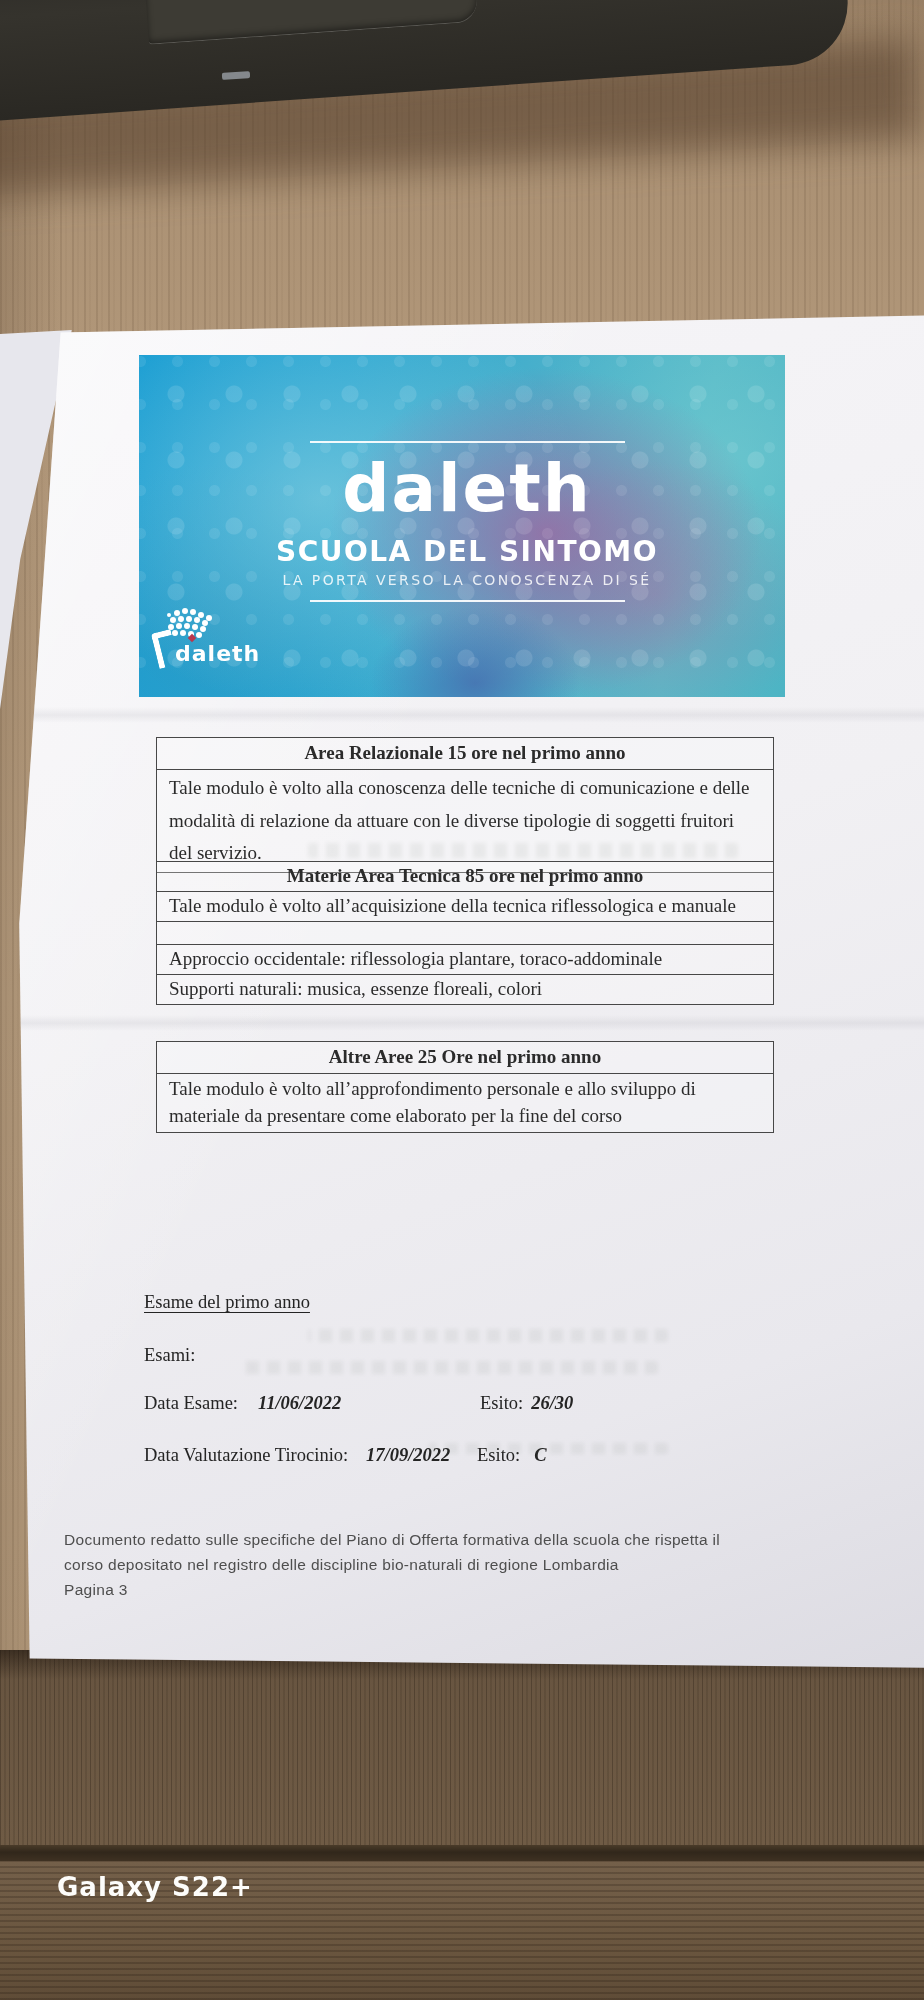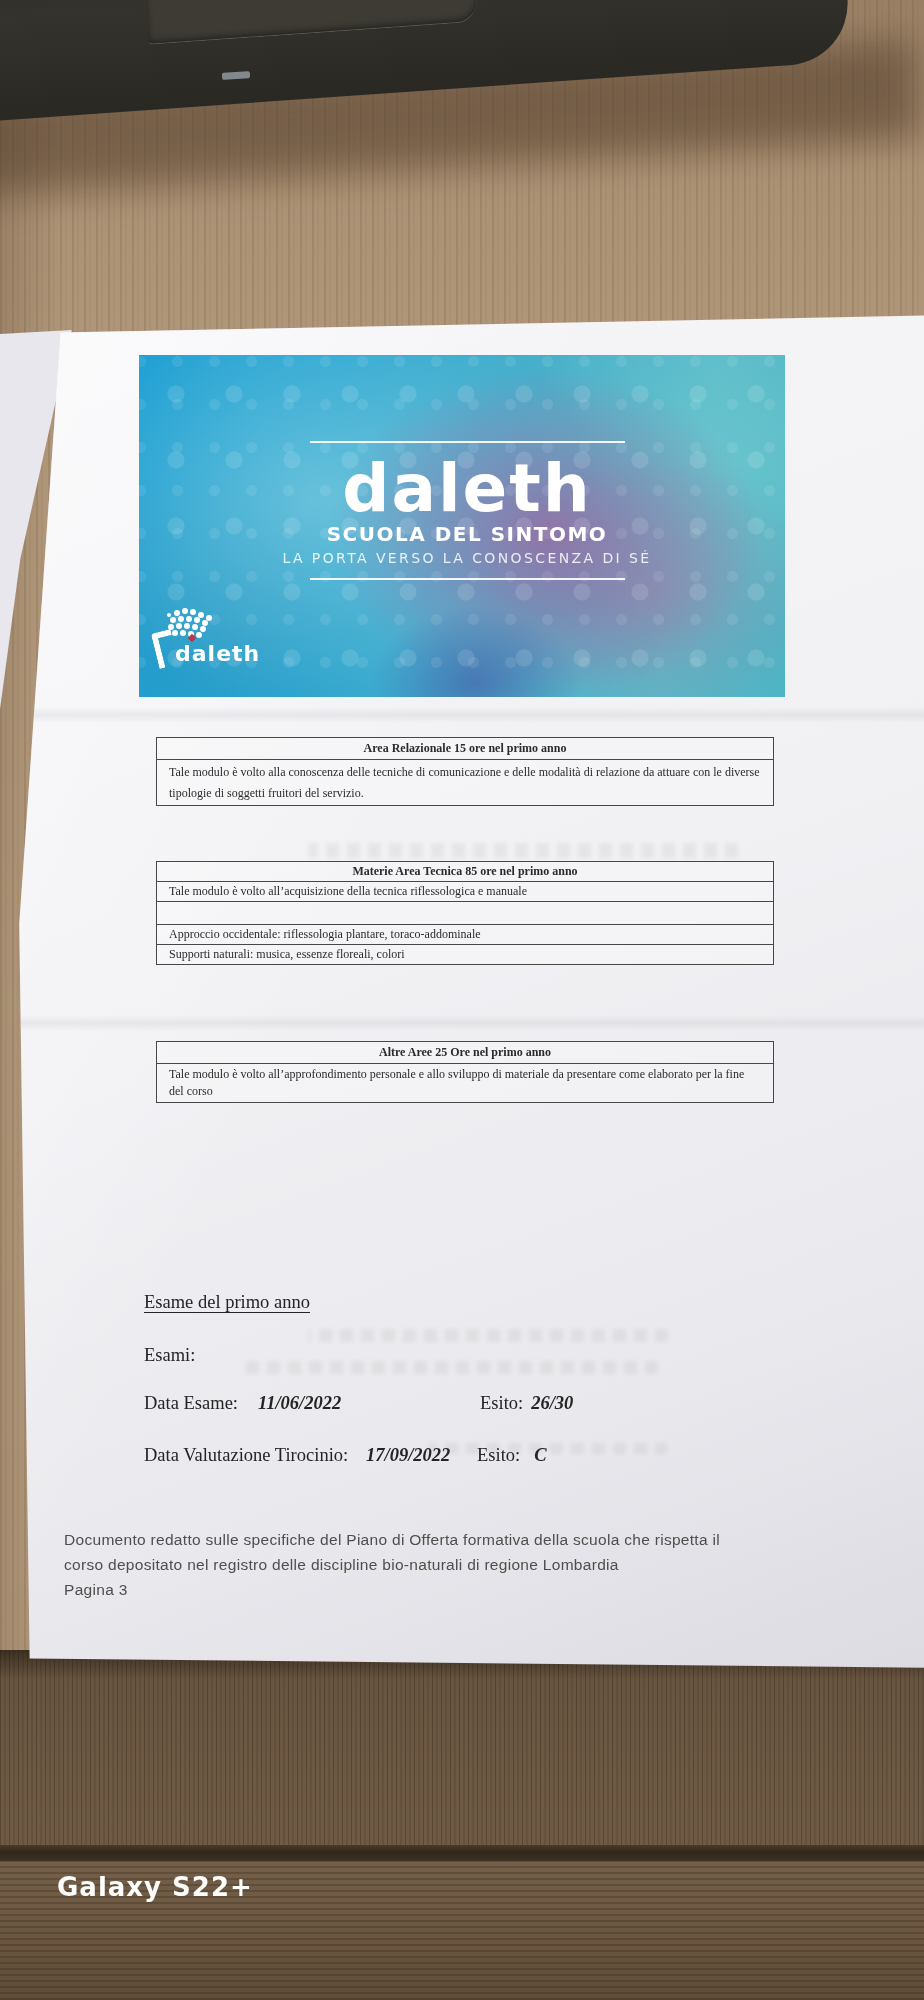--- a/index.html
+++ b/index.html
@@ -68,40 +68,40 @@
       linear-gradient(100deg,#1b9ed3 0%,#2aa6d2 30%,#49b0cb 58%,#57bac8 82%,#4db4c4 100%);}
   .banner::after{content:"";position:absolute;inset:0;
     background-image:
       radial-gradient(circle, rgba(255,255,255,.12) 0 8px, rgba(0,0,0,0) 9px),
       radial-gradient(circle, rgba(255,255,255,.09) 0 5px, rgba(0,0,0,0) 6px);
     background-size:58px 66px, 37px 43px;background-position:8px 6px, 20px 28px;}
   .banner-center{position:absolute;left:93px;top:86px;width:470px;text-align:center;z-index:2;
     font-family:"DejaVu Sans","Liberation Sans",sans-serif;color:#fff;}
   .rule{height:2px;background:rgba(255,255,255,.92);width:315px;margin:0 auto;}
   .wordmark{font-size:66px;font-weight:bold;line-height:1.02;letter-spacing:2px;margin-top:12px;}
-  .school{font-size:20px;font-weight:bold;letter-spacing:1.5px;margin-top:2px;line-height:1.05;}
+  .school{font-size:28px;font-weight:bold;letter-spacing:1.5px;margin-top:15px;line-height:1.05;}
   .tagline{font-size:14px;letter-spacing:2.4px;color:rgba(255,255,255,.85);margin:5px 0 12px 0;}
   .banner-logo{position:absolute;left:6px;top:250px;width:150px;height:80px;z-index:2;color:#fff;
     font-family:"DejaVu Sans","Liberation Sans",sans-serif;}
   .brain{position:absolute;left:22px;top:8px;width:4px;height:4px;border-radius:50%;background:#fff;
     box-shadow:8px -2px 0 1px #fff,16px -4px 0 1px #fff,24px -3px 0 1px #fff,32px 0 0 1px #fff,
       40px 3px 0 1px #fff,4px 5px 0 1px #fff,12px 4px 0 1px #fff,20px 4px 0 1px #fff,
       28px 5px 0 1px #fff,36px 8px 0 1px #fff,2px 12px 0 1px #fff,10px 11px 0 1px #fff,
       18px 11px 0 1px #fff,26px 12px 0 1px #fff,34px 14px 0 1px #fff,6px 18px 0 1px #fff,
       14px 18px 0 1px #fff,22px 19px 0 1px #fff,30px 20px 0 1px #fff;}
   .brain-speck{position:absolute;left:44px;top:30px;width:6px;height:6px;background:#b8374d;
     transform:rotate(45deg);}
   .brain-tail{position:absolute;left:10px;top:26px;width:14px;height:30px;
     border-left:6px solid #fff;border-top:6px solid #fff;border-top-left-radius:4px;
     transform:rotate(-14deg);}
   .logo-text{position:absolute;left:30px;top:36px;font-size:22px;font-weight:bold;letter-spacing:1px;}
 
   
   .box{position:absolute;left:148px;width:616px;border:1.5px solid #474747;color:#2b2b2b;
-    background:rgba(255,255,255,.25);font-size:12px;line-height:1.42;}
+    background:rgba(255,255,255,.25);font-size:19px;line-height:1.42;}
   .box .hdr{font-weight:bold;text-align:center;padding:2px 8px;}
   .box .row{border-top:1.5px solid #474747;padding:2px 12px;}
   .box .c{text-align:left;}
   .box .empty{border-top:1.5px solid #474747;height:22px;}
   .body-multi{padding:4px 12px 6px 12px;}
   .b1{top:422px;} .b1 .body-multi{line-height:1.72;}
   .b2{top:546px;} .b2 .hdr{padding:1px 8px;} .b2 .row{padding:1px 12px;}
   .b3{top:726px;} .b4{top:834px;}
 
   

